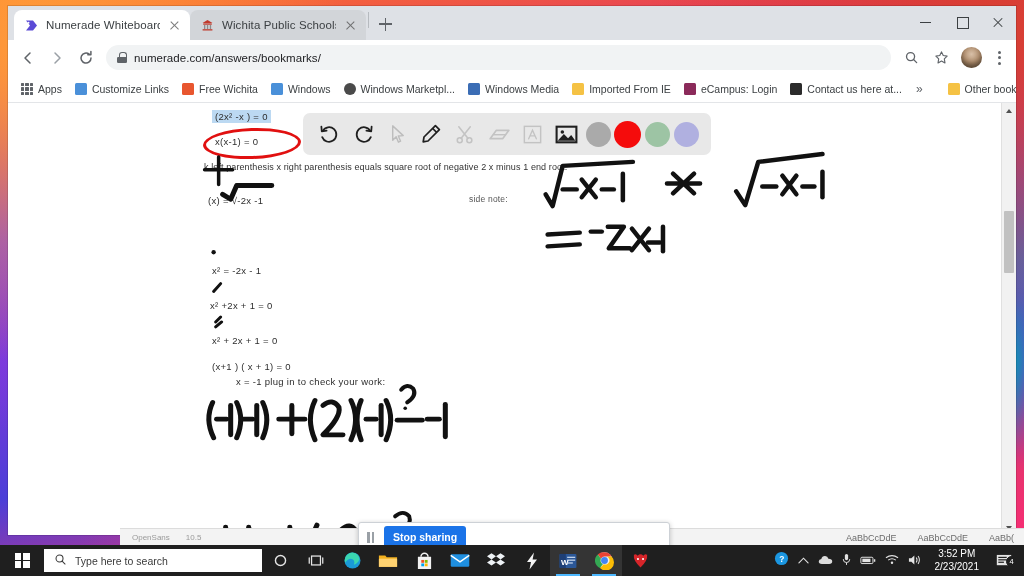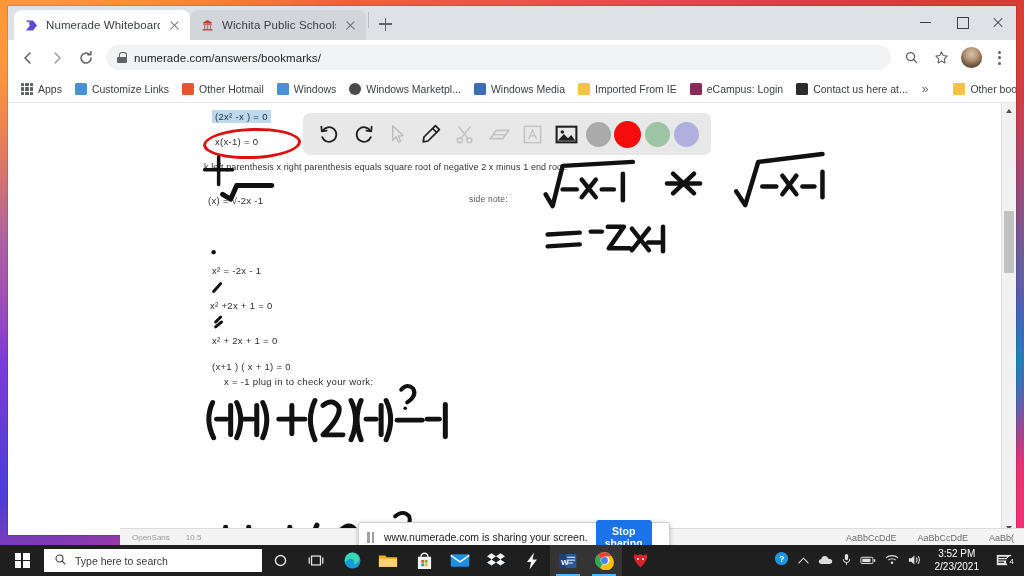--- a/index.html
+++ b/index.html
@@ -377,21 +377,21 @@
         </span>
       <span>Apps</span>
     </div>
 
     <div class="bm">
       <span class="bm-ico" style="background:#4a90d9;"></span>
       <span>Customize Links</span>
     </div>
     <div class="bm">
       <span class="bm-ico" style="background:#e8562f;"></span>
-      <span>Other Hotmail</span>
+      <span>Free Wichita</span>
     </div>
     <div class="bm">
       <span class="bm-ico" style="background:#4a90d9;"></span>
       <span>Windows</span>
     </div>
     <div class="bm">
       <span class="bm-ico" style="background:#4a4a4a;border-radius:50%;"></span>
       <span>Windows Marketpl...</span>
     </div>
     <div class="bm">
@@ -491,21 +491,21 @@
       <div class="mathline" style="left:200px; top:92px;">(x) = √-2x  -1</div>
 
       <div class="mathline" style="left:204px; top:162px;">x² =  -2x - 1</div>
 
       <div class="mathline" style="left:202px; top:197px;">x² +2x  + 1  =  0</div>
 
       <div class="mathline" style="left:204px; top:232px;">x²    +  2x    +  1   =   0</div>
 
       <div class="mathline" style="left:204px; top:258px;">(x+1 ) ( x + 1)  =  0</div>
 
-      <div class="mathline" style="left:216px; top:273px;">x = -1 plug in to check your work:</div>
+      <div class="mathline" style="left:228px; top:273px;">x = -1 plug in to check your work:</div>
 
       <div class="sidenote-label" style="left:461px; top:91px;">side note:</div>
 
       <svg class="hand" viewBox="0 0 990 440" preserveAspectRatio="none">
         <g stroke="#111" stroke-width="4.5" fill="none" stroke-linecap="round" stroke-linejoin="round">
 
           <path d="M196 68 L224 68 M210 55 L210 83" stroke-width="3.5"></path>
 
           <path d="M214 93 L222 98 L228 84 L263 84" stroke-width="5"></path>
 
@@ -600,21 +600,20 @@
     <span>AaBbCcDdE</span>
     <span>AaBb(</span>
   </span>
 </div>
 
 <div class="sharebar">
   <span class="pausebars">
       <i></i>
       <i></i>
     </span>
-  <span class="share-text">www.numerade.com is sharing your screen.</span>
   <button class="stopbtn">Stop sharing</button>
   <span class="hidebtn">Hide</span>
 </div>
 
 <div class="taskbar">
   <div class="startbtn">
     <span class="winlogo">
         <i></i>
         <i></i>
         <i></i>

